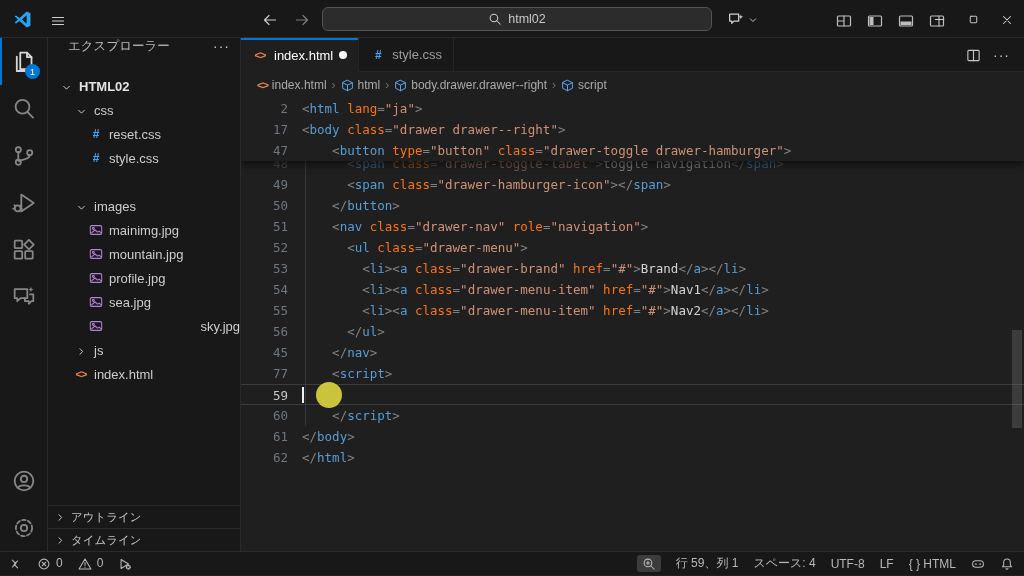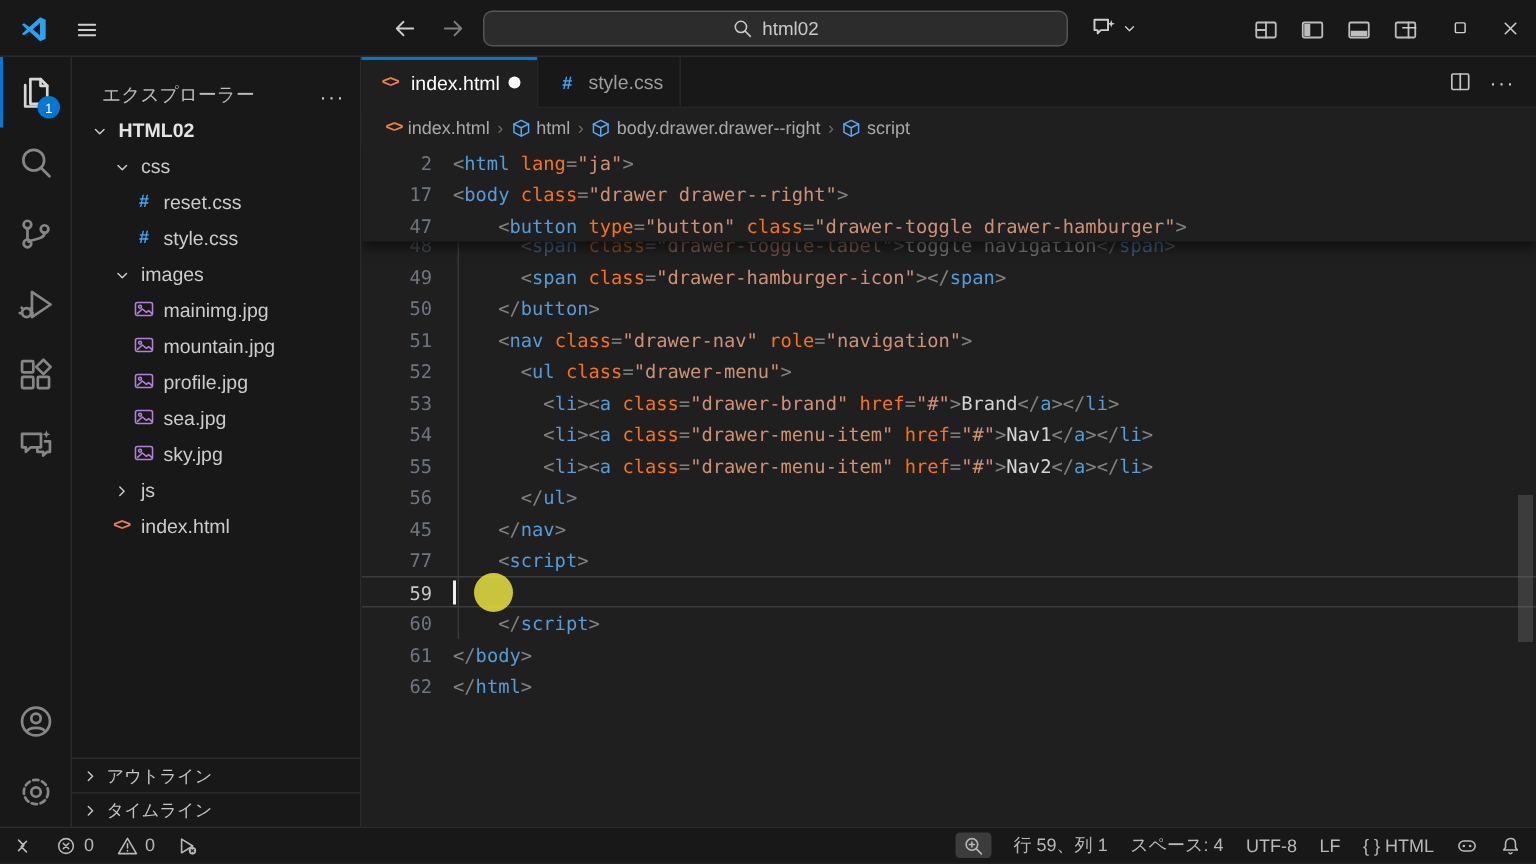--- a/index.html
+++ b/index.html
@@ -30,21 +30,21 @@
   .app { display:flex; height:513px; }
 
   .activitybar { width:48px; background:#181818; border-right:1px solid #2b2b2b; display:flex; flex-direction:column; justify-content:space-between; }
   .act-group { display:flex; flex-direction:column; }
   .act-item { height:47px; display:flex; align-items:center; justify-content:center; color:#868686; position:relative; cursor:pointer; }
   .act-item.active { color:#d7d7d7; box-shadow: inset 2px 0 0 #0078d4; }
   .act-badge { position:absolute; right:7px; bottom:6px; width:15px; height:15px; border-radius:50%;
                background:#0078d4; color:#fff; font-size:9px; display:flex; align-items:center; justify-content:center; }
 
   .sidebar { width:193px; background:#181818; border-right:1px solid #2b2b2b; display:flex; flex-direction:column; }
-  .sidebar-header { height:34px; display:flex; align-items:flex-end; padding:0 10px 0 20px; font-size:12.5px; color:#bbbbbb; flex:none; }
+  .sidebar-header { height:34px; display:flex; align-items:flex-start; padding:0 10px 0 20px; font-size:12.5px; color:#bbbbbb; flex:none; }
   .sidebar-header .sp { flex:1; }
   .dots { color:#c5c5c5; font-size:14px; letter-spacing:1px; cursor:pointer; }
   .tree { flex:1; overflow:hidden; font-size:13px; padding-top:2px; }
   .tree-row { height:24px; display:flex; align-items:center; gap:5px; color:#cccccc; cursor:pointer; white-space:nowrap; }
   .tree-row.bold { font-weight:bold; color:#e4e4e4; }
   .tree-chev { width:16px; display:flex; justify-content:center; color:#cccccc; flex:none; }
   .ficon { width:16px; text-align:center; flex:none; font-weight:bold; font-size:12px; }
   .ficon.css { color:#42a5f5; }
   .ficon.html { color:#e8834a; font-size:11px; letter-spacing:-1px; }
   .ficon.img { color:#b180d7; }
@@ -255,21 +255,21 @@
           <span>css</span>
         </div>
         <div class="tree-row" style="padding-left: 40px;">
           <span class="ficon css">#</span>
           <span>reset.css</span>
         </div>
         <div class="tree-row" style="padding-left: 40px;">
           <span class="ficon css">#</span>
           <span>style.css</span>
         </div>
-        <div class="tree-row" style="padding-left: 25px;">
+        <div class="tree-row" style="padding-left: 25px; margin-top: 24px;">
           <span class="tree-chev">
             <span class="ic-wrap"><svg class="ic" width="13" height="13" viewBox="0 0 16 16">
                 <path d="M4.5 6.5 8 10l3.5-3.5"></path>
               </svg></span>
           </span>
           <span>images</span>
         </div>
         <div class="tree-row" style="padding-left: 40px;">
           <span class="ficon img"><span class="ic-wrap"><svg class="ic" width="14" height="14" viewBox="0 0 16 16">
                 <rect x="1.5" y="3" width="13" height="10" rx="1.5"></rect>
@@ -295,21 +295,21 @@
           <span>profile.jpg</span>
         </div>
         <div class="tree-row" style="padding-left: 40px;">
           <span class="ficon img"><span class="ic-wrap"><svg class="ic" width="14" height="14" viewBox="0 0 16 16">
                 <rect x="1.5" y="3" width="13" height="10" rx="1.5"></rect>
                 <circle cx="5" cy="6.3" r="1.1"></circle>
                 <path d="M3 11.3 6.8 8l3 2.5 1.7-1.3 2.5 2.1"></path>
               </svg></span></span>
           <span>sea.jpg</span>
         </div>
-        <div class="tree-row" style="padding-left: 40px;">
+        <div class="tree-row" style="padding-left: 40px; justify-content: space-between;">
           <span class="ficon img"><span class="ic-wrap"><svg class="ic" width="14" height="14" viewBox="0 0 16 16">
                 <rect x="1.5" y="3" width="13" height="10" rx="1.5"></rect>
                 <circle cx="5" cy="6.3" r="1.1"></circle>
                 <path d="M3 11.3 6.8 8l3 2.5 1.7-1.3 2.5 2.1"></path>
               </svg></span></span>
           <span>sky.jpg</span>
         </div>
         <div class="tree-row" style="padding-left: 25px;">
           <span class="tree-chev">
             <span class="ic-wrap"><svg class="ic" width="13" height="13" viewBox="0 0 16 16">

